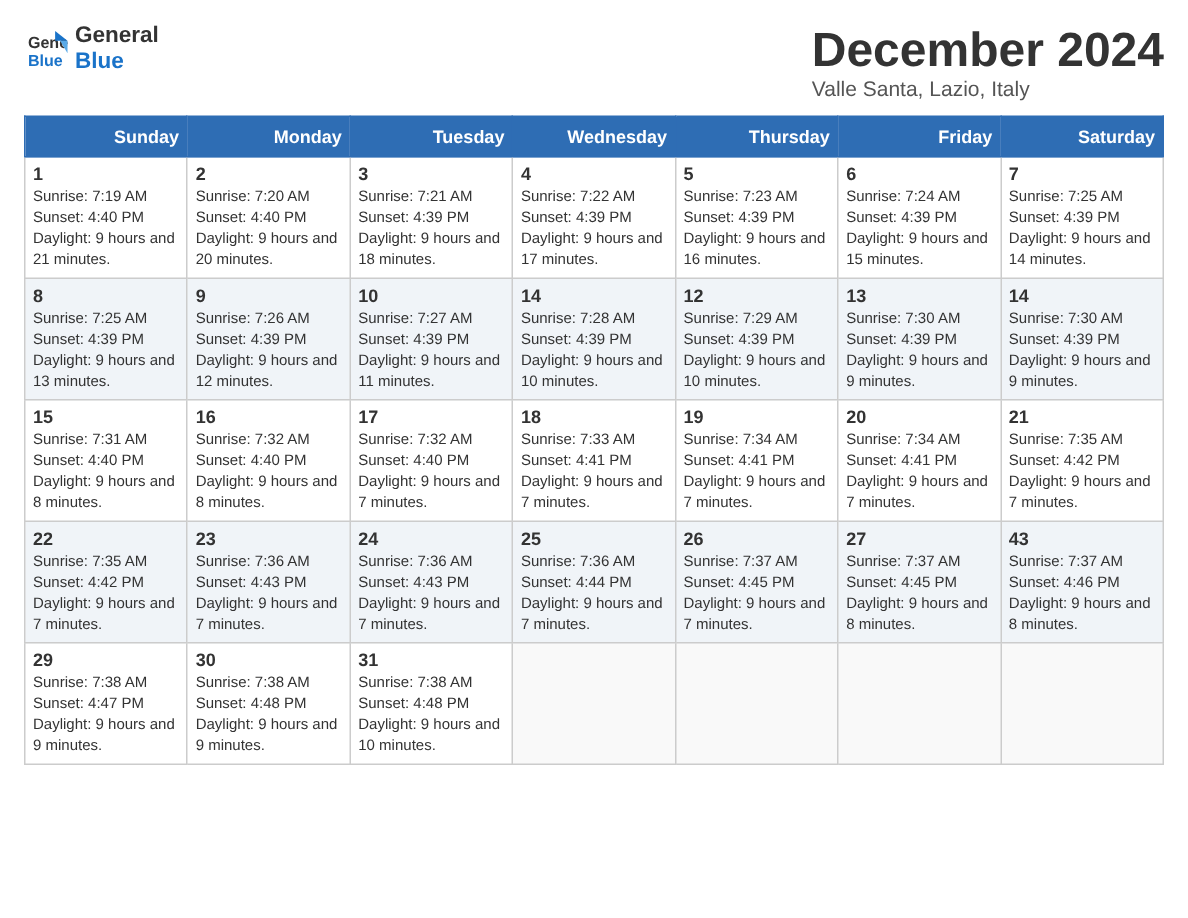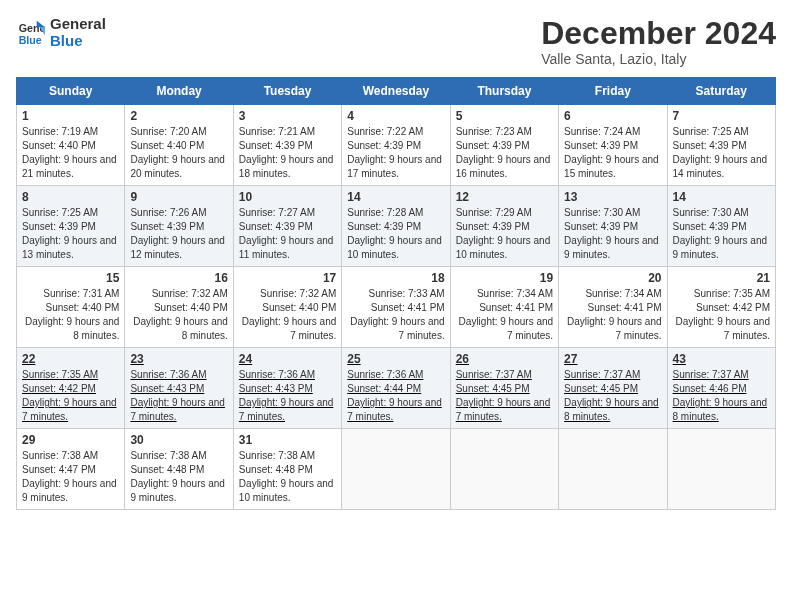--- a/index.html
+++ b/index.html
@@ -44,21 +44,21 @@
       color: #555;
     }
     .calendar {
       width: 100%;
       border-collapse: collapse;
       font-size: 10.5px;
     }
     .calendar th {
       background: #2e6db4;
       color: #fff;
-      text-align: center;
+      text-align: right;
       padding: 6px 5px;
       font-size: 12px;
       font-weight: bold;
       border: 1px solid #2e6db4;
     }
     .calendar td {
       border: 1px solid #ccc;
       vertical-align: top;
       padding: 4px 5px;
       width: calc(100% / 7);
@@ -82,22 +82,22 @@
       font-size: 10px;
       color: #333;
       line-height: 1.4;
     }
     .empty-cell {
       background: #f9f9f9 !important;
     }
     
     .row-1 td { background: #fff; }
     .row-2 td { background: #e8eef5; }
-    .row-3 td { background: #fff; text-align: right; }
-    .row-4 td { background: #e8eef5; text-decoration: underline; }
+    .row-3 td { background: #fff; }
+    .row-4 td { background: #e8eef5; }
     .row-5 td { background: #fff; }
   </style>
 </head>
 <body>
 
 <div class="page">
   <div class="header">
     <div class="logo">
       <svg class="logo-icon" viewBox="0 0 34 34">
         <text x="2" y="16" font-size="13" font-weight="bold" fill="#333" font-family="Arial">General</text>

